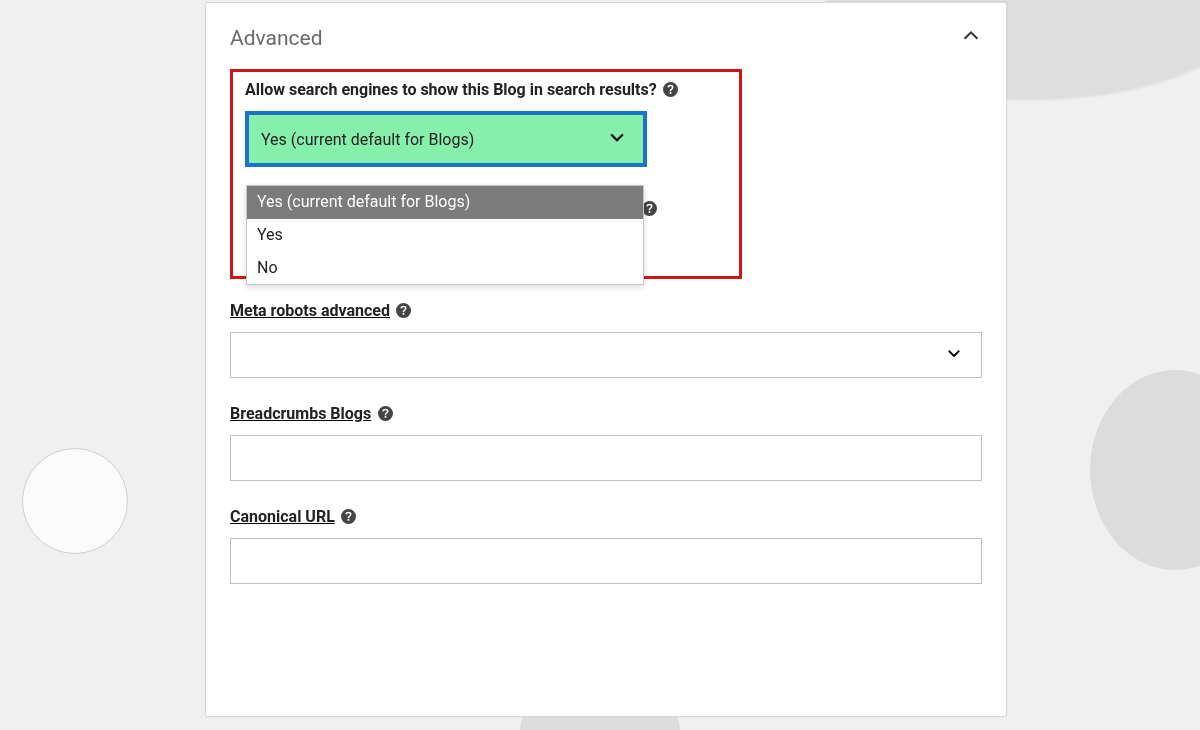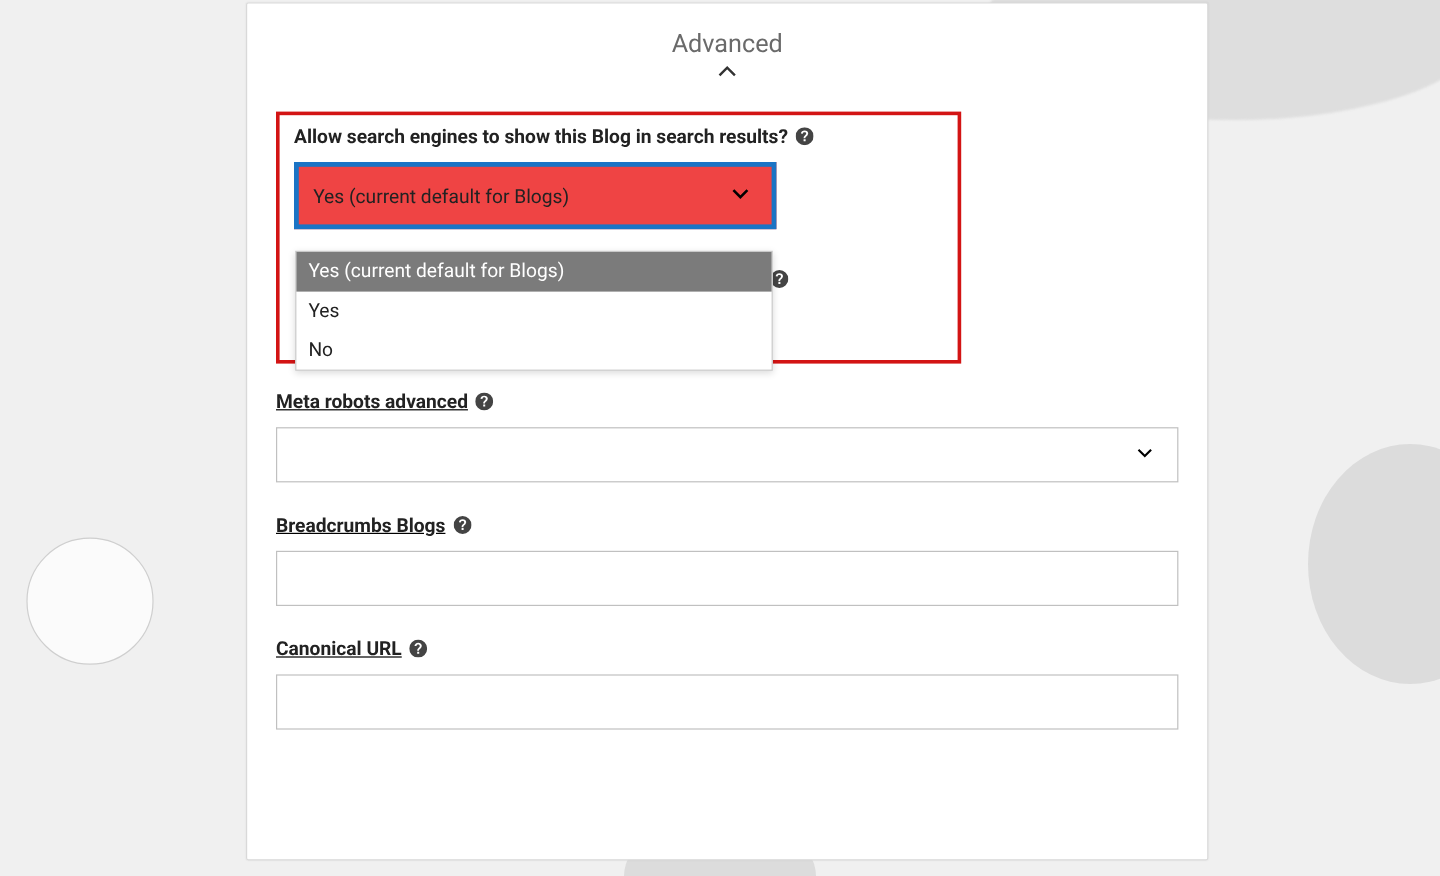--- a/index.html
+++ b/index.html
@@ -28,36 +28,35 @@
     border-radius: 2px;
     box-shadow: 0 0 0 1px rgba(0,0,0,0.02);
     padding: 0;
   }
 
   .section-header {
     display: flex;
     align-items: center;
     justify-content: space-between;
     padding: 22px 24px 18px 24px;
-    flex-direction: column;
   }
   .section-title {
     font-size: 21px;
     color: #6a6a6a;
     font-weight: 400;
   }
   .chevron-up svg { width: 22px; height: 22px; stroke: #333; stroke-width: 2.2; fill: none; }
 
   .section-body { padding: 0 24px 24px 24px; }
 
   .redbox {
     border: 3px solid #d31414;
     padding: 8px 12px 12px 12px;
     margin-bottom: 22px;
-    width: 571px;
+    width: 512px;
     height: 210px;
     position: relative;
   }
 
   .field-label {
     font-size: 16px;
     font-weight: 700;
     color: #222;
     display: flex;
     align-items: center;
@@ -69,21 +68,21 @@
     width: 16px; height: 16px;
     align-items: center; justify-content: center;
   }
   .help-icon svg { width: 15px; height: 15px; fill: #444; }
 
   .select-box {
     border: 4px solid #1b74c5;
     width: 402px;
     height: 56px;
     position: relative;
-    background: #ef4444;
+    background: #86efac;
     display: flex;
     align-items: center;
     justify-content: space-between;
     padding: 0 16px 0 12px;
     cursor: pointer;
   }
   .select-value { font-size: 16px; color: #222; }
   .select-chevron svg { width: 20px; height: 20px; stroke: #000; stroke-width: 2.6; fill: none; }
 
   .dropdown-list {

